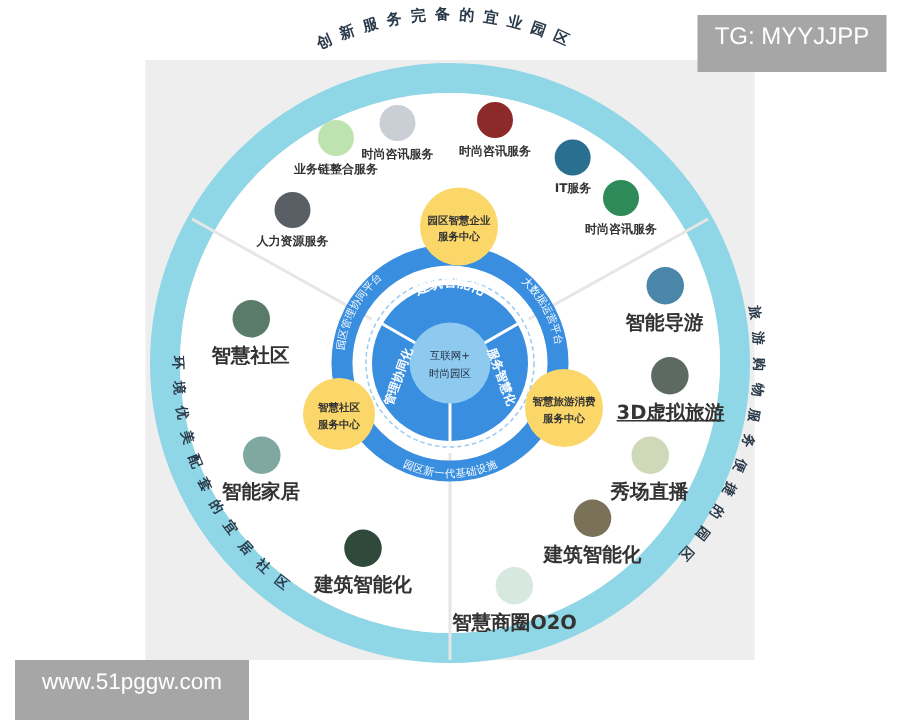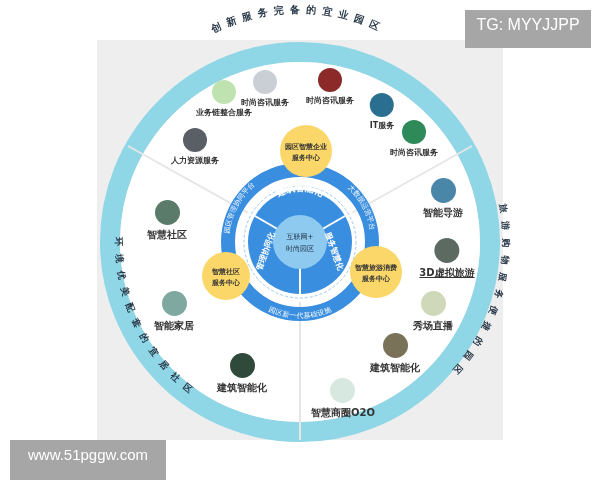--- a/index.html
+++ b/index.html
@@ -5,21 +5,21 @@
   html, body { margin:0; padding:0; }
   body { width:600px; height:480px; background:#ffffff; position:relative; overflow:hidden;
          font-family:"DejaVu Sans", sans-serif; }
   .panel { position:absolute; left:97px; top:40px; width:406px; height:400px; background:#eeeeee; }
   svg.diagram { position:absolute; left:0; top:0; width:600px; height:480px; }
   .wm { position:absolute; background:#a6a6a6; color:#ffffff; font-family:"Liberation Sans", sans-serif; }
   .wm-top { left:465px; top:10px; width:126px; height:38px; font-size:16px; line-height:30px; text-align:center; }
   .wm-bottom { left:10px; top:440px; width:156px; height:40px; font-size:15px; line-height:30px; text-align:center; }
   .svc { position:absolute; text-align:center; font-size:8px; color:#333; font-weight:bold; white-space:nowrap; transform:translateX(-50%); }
   .svc .pic { width:24px; height:24px; border-radius:50%; margin:0 auto 3px auto; }
-  .svc-big { font-size:10px;text-align:center; }
+  .svc-big { font-size:13px;text-align:center; }
   .svc-big .pic { width:25px; height:25px; }
 </style>
 </head>
 <body>
 
 <div class="panel"></div>
 
 <svg class="diagram" viewBox="0 0 600 480">
   <defs>
     <path id="arcTop" d="M 128 118 A 190 190 0 0 1 468 118"></path>

